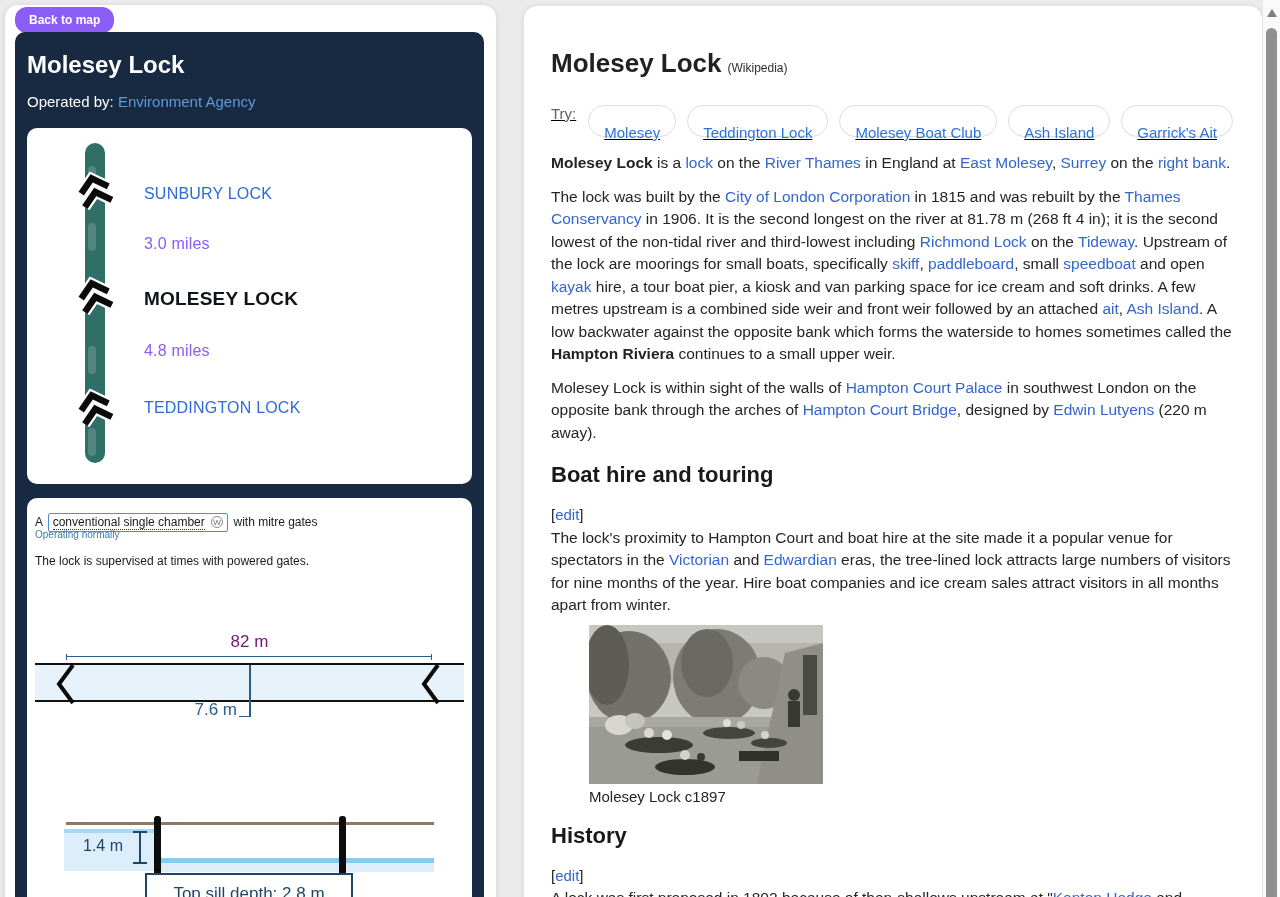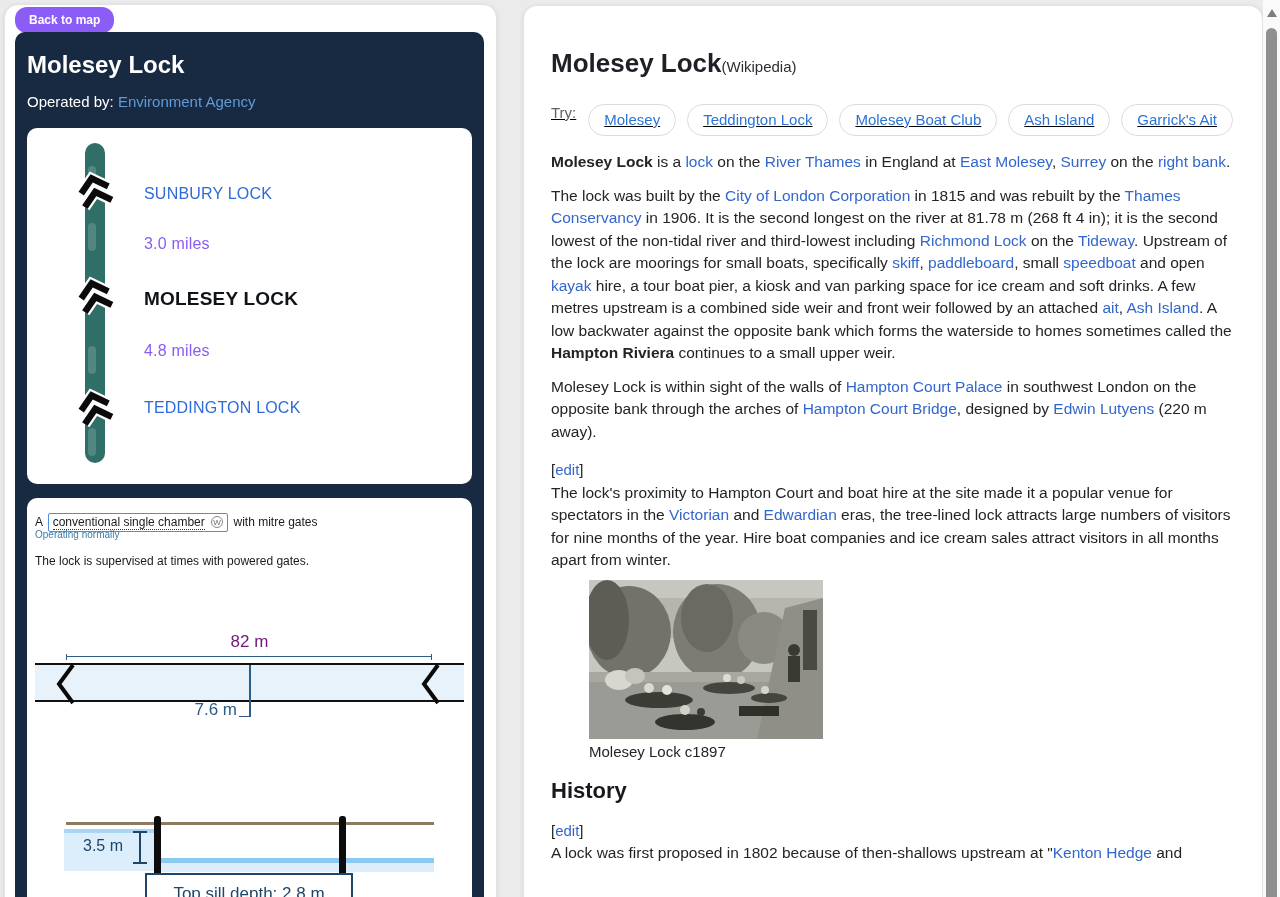--- a/index.html
+++ b/index.html
@@ -75,24 +75,24 @@
   .fall-label { position:absolute; left:56px; top:21px; font-size:16px; color:#1f4668; }
   .ibeam-v { position:absolute; left:112px; top:15px; width:2px; height:32px; background:#1f4668; }
   .ibeam-cap { position:absolute; left:106px; width:14px; height:2px; background:#1f4668; }
   .sill-box { position:absolute; left:118px; top:57px; width:208px; height:42px;
               border:2px solid #1f4668; background:#fff; text-align:center;
               font-size:17px; color:#1f4668; padding-top:9px; }
 
   
   .article { padding:42px 30px 0 27px; }
   .a-title { font-size:26px; font-weight:bold; color:#1d2126; line-height:30px; }
-  .a-source { font-size:15px; font-weight:normal; color:#2b2f33; }
+  .a-source { font-size:12px; font-weight:normal; color:#2b2f33; margin-left:6px; }
   .chips { margin-top:22px; display:flex; gap:11px;text-decoration:underline; }
   .try-label { font-size:15px; color:#5f6368; margin-right:1px; }
-  .chip { height:32px; line-height:30px; padding:0 15px; border:1px solid #dadce0;
+  .chip { height:32px; line-height:30px; padding:12px 15px; border:1px solid #dadce0;
           border-radius:16px; color:#2a74d8; font-size:15px; background:#fff; cursor:pointer;
           white-space:nowrap; }
   .para { margin-top:11px; font-size:15.5px; line-height:22.5px; color:#222426; width:683px; }
   .para.first { margin-top:15px; }
   .wlink { color:#3366cc; text-decoration:none; cursor:pointer; }
   h2.a-h2 { font-size:22px; color:#17191c; margin-top:18px; line-height:26px; }
   .edit-line { margin-top:16px; font-size:15px; line-height:22.5px; color:#222426; }
   .figure { margin-top:8px; margin-left:38px; width:234px; }
   .photo { width:234px; height:159px; display:block; }
   .caption { font-size:15px; color:#222426; margin-top:3px; line-height:20px; }
@@ -190,21 +190,21 @@
 
       <div class="elev">
         <div class="ground"></div>
         <div class="upper-water">
           <div class="surface"></div>
         </div>
         <div class="lower-stripe"></div>
         <div class="lower-fill"></div>
         <div class="gate-bar" style="left:127px"></div>
         <div class="gate-bar" style="left:312px"></div>
-        <div class="fall-label">3.5 m</div>
+        <div class="fall-label">1.4 m</div>
         <div class="ibeam-v"></div>
         <div class="ibeam-cap" style="top:15px"></div>
         <div class="ibeam-cap" style="top:46px"></div>
         <div class="sill-box">Top sill depth: 2.8 m</div>
       </div>
     </div>
   </div>
 </div>
 
 <div class="card" id="right-card">
@@ -219,20 +219,21 @@
       <button class="chip">Teddington Lock</button>
       <button class="chip">Molesey Boat Club</button>
       <button class="chip">Ash Island</button>
       <button class="chip">Garrick's Ait</button>
     </div>
 
     <p class="para first"><b>Molesey Lock</b><span> is a </span><a class="wlink">lock</a><span> on the </span><a class="wlink">River Thames</a><span> in England at </span><a class="wlink">East Molesey</a><span>, </span><a class="wlink">Surrey</a><span> on the </span><a class="wlink">right bank</a><span>.</span></p>
     <p class="para"><span>The lock was built by the </span><a class="wlink">City of London Corporation</a><span> in 1815 and was rebuilt by the </span><a class="wlink">Thames Conservancy</a><span> in 1906. It is the second longest on the river at 81.78 m (268 ft 4 in); it is the second lowest of the non-tidal river and third-lowest including </span><a class="wlink">Richmond Lock</a><span> on the </span><a class="wlink">Tideway</a><span>. Upstream of the lock are moorings for small boats, specifically </span><a class="wlink">skiff</a><span>, </span><a class="wlink">paddleboard</a><span>, small </span><a class="wlink">speedboat</a><span> and open </span><a class="wlink">kayak</a><span> hire, a tour boat pier, a kiosk and van parking space for ice cream and soft drinks. A few metres upstream is a combined side weir and front weir followed by an attached </span><a class="wlink">ait</a><span>, </span><a class="wlink">Ash Island</a><span>. A low backwater against the opposite bank which forms the waterside to homes sometimes called the </span><b>Hampton Riviera</b><span> continues to a small upper weir.</span></p>
     <p class="para"><span>Molesey Lock is within sight of the walls of </span><a class="wlink">Hampton Court Palace</a><span> in southwest London on the opposite bank through the arches of </span><a class="wlink">Hampton Court Bridge</a><span>, designed by </span><a class="wlink">Edwin Lutyens</a><span> (220 m away).</span></p>
 
+    <h2 class="a-h2">Boat hire and touring</h2>
     <div class="edit-line">
       <span>[</span><a class="wlink">edit</a><span>]</span>
     </div>
     <p class="para" style="margin-top:0"><span>The lock's proximity to Hampton Court and boat hire at the site made it a popular venue for spectators in the </span><a class="wlink">Victorian</a><span> and </span><a class="wlink">Edwardian</a><span> eras, the tree-lined lock attracts large numbers of visitors for nine months of the year. Hire boat companies and ice cream sales attract visitors in all months apart from winter.</span></p>
 
     <div class="figure">
       <svg class="photo" viewBox="0 0 234 159">
         <rect width="234" height="159" fill="#c7c7c1"></rect>
         <rect y="18" width="234" height="40" fill="#b5b5ae"></rect>
         <ellipse cx="40" cy="52" rx="42" ry="46" fill="#72726b"></ellipse>

